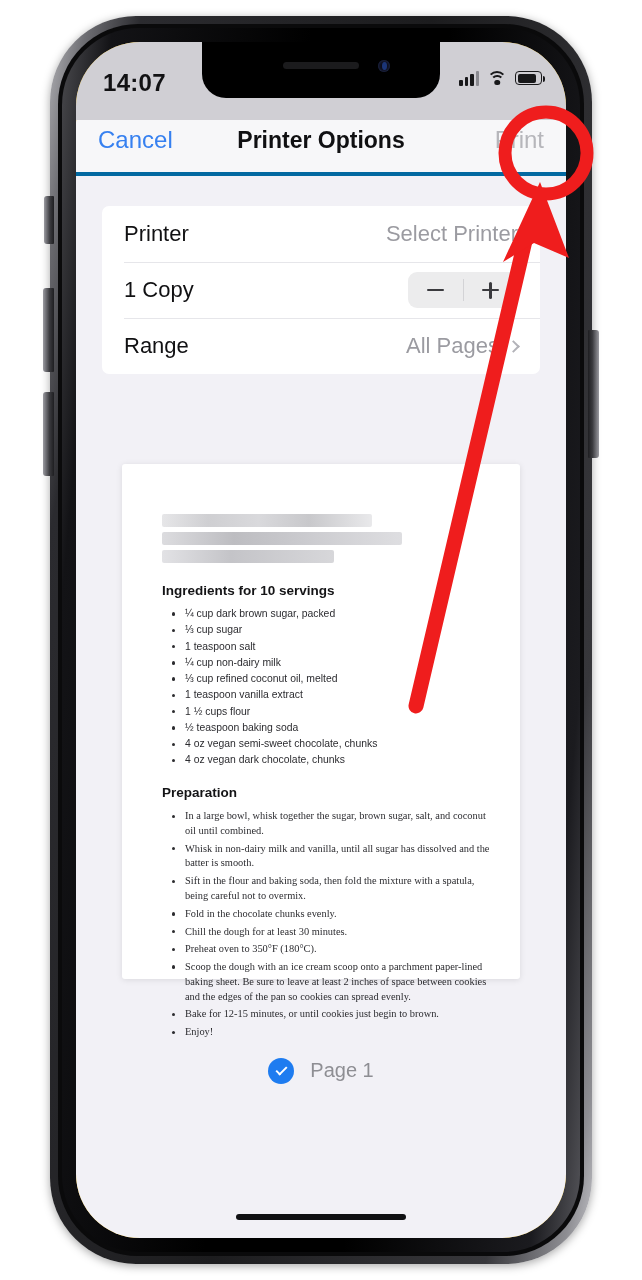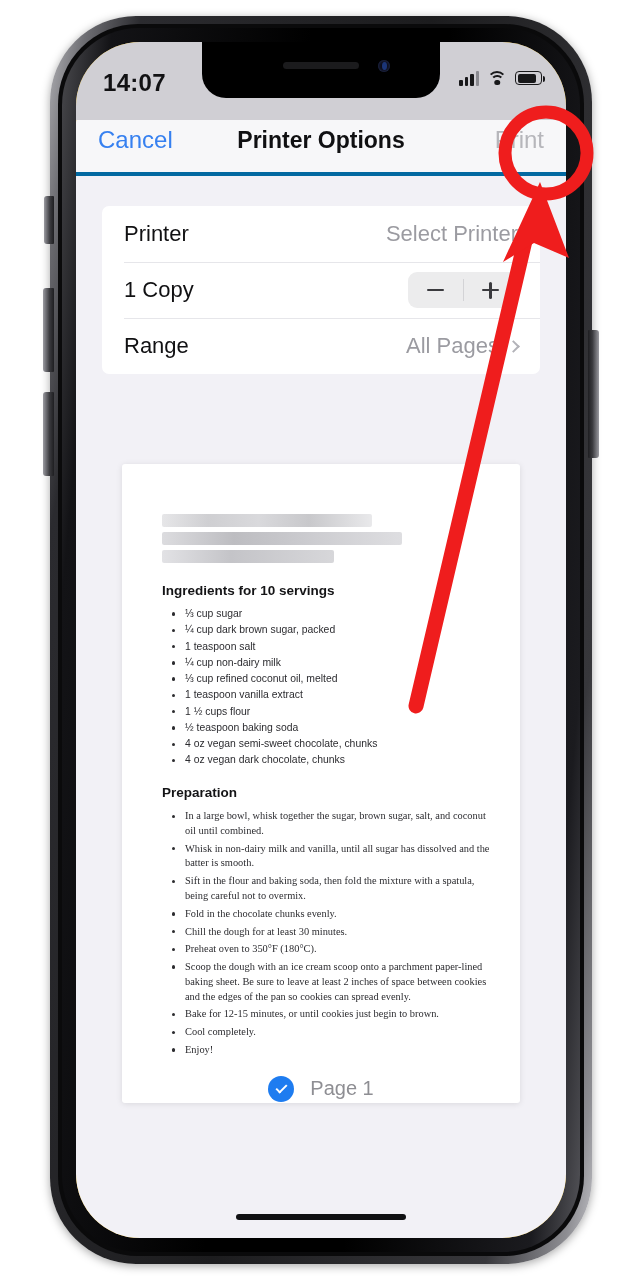--- a/index.html
+++ b/index.html
@@ -117,21 +117,21 @@
   .plus::before,.plus::after{ content:""; position:absolute; background:#3a3a3e; border-radius:2px; }
   .plus::before{ left:0; top:7.2px; width:17px; height:2.6px; }
   .plus::after{ top:0; left:7.2px; width:2.6px; height:17px; }
 
   
   .preview-area{ position:absolute; left:0; right:0; top:356px; bottom:0; }
   .page-card{
     position:absolute; background:#ffffff; border-radius:3px;
     box-shadow:0 1px 6px rgba(0,0,0,.10);
   }
-  .page-main{ left:46px; top:0; width:398px; height:639px; padding:44px 26px 0 26px; }
+  .page-main{ left:46px; top:0; width:398px; height:515px; padding:44px 26px 0 26px; }
 
   .doc-redact{ display:flex; flex-direction:column; gap:5px; margin:6px 0 20px 14px; }
   .doc-redact i{ display:block; height:13px; border-radius:2px; }
   .rl1{ width:210px; background:linear-gradient(90deg,#e6e6e8 0%,#cfcfd2 22%,#d9d9dc 46%,#c8c8cb 70%,#e9e9eb 100%); }
   .rl2{ width:240px; background:linear-gradient(90deg,#dcdcdf 0%,#bdbdc1 30%,#cacace 58%,#dedee1 100%); }
   .rl3{ width:172px; background:linear-gradient(90deg,#e2e2e5 0%,#c4c4c8 40%,#d7d7da 100%); }
 
   .doc-h{ font-size:13.5px; font-weight:700; color:#141416; margin:0 0 9px 14px; }
   .doc-h.prep{ margin-top:17px; }
   .doc-ul{ list-style:none; margin:0 0 0 24px; }
@@ -241,43 +241,42 @@
         <div class="page-card page-main">
 
           <div class="doc-redact">
             <i class="rl1"></i>
               <i class="rl2"></i>
               <i class="rl3"></i>
           </div>
 
           <div class="doc-h">Ingredients for 10 servings</div>
           <ul class="doc-ul">
+            <li>¼ cup dark brown sugar, packed</li>
             <li>⅓ cup sugar</li>
-            <li>¼ cup dark brown sugar, packed</li>
             <li>1 teaspoon salt</li>
             <li>¼ cup non-dairy milk</li>
             <li>⅓ cup refined coconut oil, melted</li>
             <li>1 teaspoon vanilla extract</li>
             <li>1 ½ cups flour</li>
             <li>½ teaspoon baking soda</li>
             <li>4 oz vegan semi-sweet chocolate, chunks</li>
             <li>4 oz vegan dark chocolate, chunks</li>
           </ul>
 
           <div class="doc-h prep">Preparation</div>
           <ul class="doc-ul prep">
             <li>In a large bowl, whisk together the sugar, brown sugar, salt, and coconut oil until combined.</li>
             <li>Whisk in non-dairy milk and vanilla, until all sugar has dissolved and the batter is smooth.</li>
             <li>Sift in the flour and baking soda, then fold the mixture with a spatula, being careful not to overmix.</li>
             <li>Fold in the chocolate chunks evenly.</li>
             <li>Chill the dough for at least 30 minutes.</li>
             <li>Preheat oven to 350°F (180°C).</li>
             <li>Scoop the dough with an ice cream scoop onto a parchment paper-lined baking sheet. Be sure to leave at least 2 inches of space between cookies and the edges of the pan so cookies can spread evenly.</li>
             <li>Bake for 12-15 minutes, or until cookies just begin to brown.</li>
-            <li>Cool completely.</li>
             <li>Enjoy!</li>
           </ul>
 
           <div class="page-tag">
             <span class="page-tag-check">
                 <span></span>
               </span>
             <span class="page-tag-label">Page 1</span>
           </div>
 

